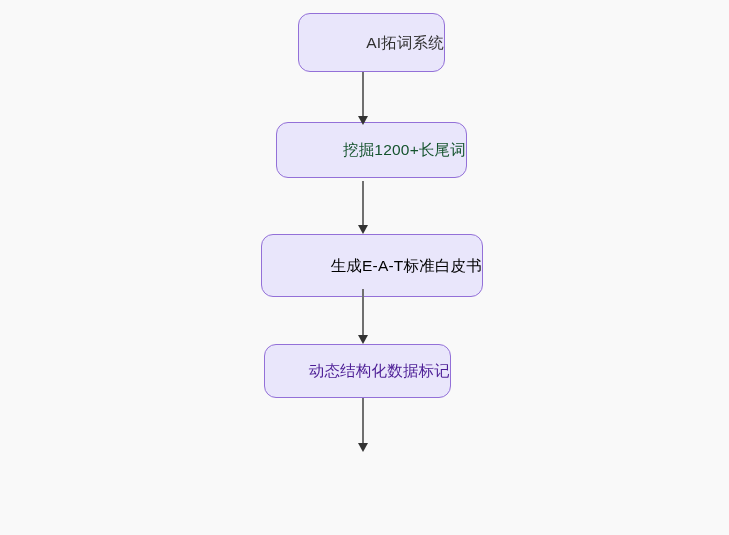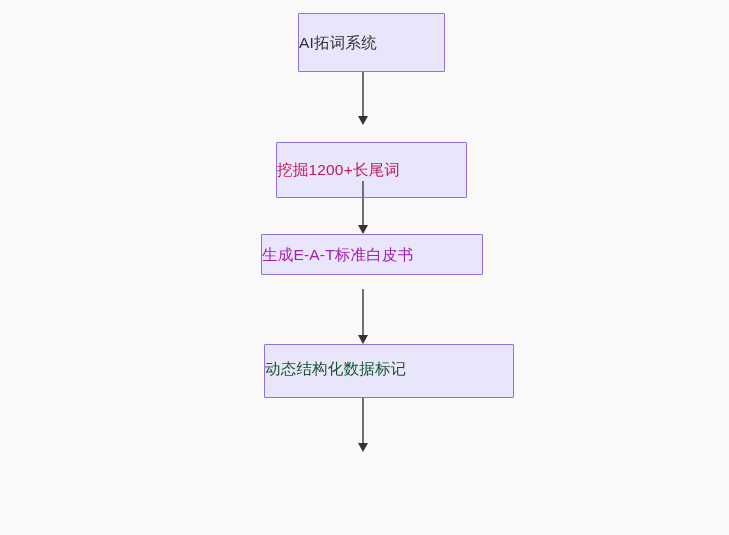--- a/index.html
+++ b/index.html
@@ -16,24 +16,24 @@
   #flowchart {
     position: relative;
     width: 729px;
     height: 535px;
   }
   .node {
     position: absolute;
     box-sizing: border-box;
     background: #e9e6fb;
     border: 1.6px solid #9370d8;
-    border-radius: 1px;
+    border-radius: 12px;
     display: flex;
     align-items: center;
-    justify-content: flex-start;
+    justify-content: flex-end;
     color: #303030;
     font-size: 15.5px;
     letter-spacing: 0.2px;
     white-space: nowrap;
   }
   .node-label {
     display: block;
     line-height: 1;
   }
   .edge {
@@ -44,29 +44,29 @@
 </style>
 </head>
 <body style="background: rgb(249, 249, 249);">
 
 <div id="flowchart" style="background: rgb(249, 249, 249);">
 
   <div class="node" id="node-n1" style="left: 298px; top: 13px; width: 147px; height: 59px; background: rgb(233, 230, 251); border-color: rgb(147, 112, 216); color: rgb(48, 48, 48);">
     <span class="node-label">AI拓词系统</span>
   </div>
 
-  <div class="node" id="node-n2" style="left: 276px; top: 142px; width: 191px; height: 56px; background: rgb(233, 230, 251); border-color: rgb(147, 112, 216); color: #be185d;">
+  <div class="node" id="node-n2" style="left: 276px; top: 122px; width: 191px; height: 56px; background: rgb(233, 230, 251); border-color: rgb(147, 112, 216); color: #14532d;">
     <span class="node-label">挖掘1200+长尾词</span>
   </div>
 
-  <div class="node" id="node-n3" style="left: 261px; top: 234px; width: 222px; height: 41px; background: rgb(233, 230, 251); border-color: rgb(147, 112, 216); color: #a21caf;">
+  <div class="node" id="node-n3" style="left: 261px; top: 234px; width: 222px; height: 63px; background: rgb(233, 230, 251); border-color: rgb(147, 112, 216); color: #000000;">
     <span class="node-label">生成E-A-T标准白皮书</span>
   </div>
 
-  <div class="node" id="node-n4" style="left: 264px; top: 344px; width: 250px; height: 54px; background: rgb(233, 230, 251); border-color: rgb(147, 112, 216); color: #14532d; font-family: Liberation Mono, monospace;">
+  <div class="node" id="node-n4" style="left: 264px; top: 344px; width: 187px; height: 54px; background: rgb(233, 230, 251); border-color: rgb(147, 112, 216); color: #4c1d95;">
     <span class="node-label">动态结构化数据标记</span>
   </div>
 
 
   <svg class="edge" id="edge-e1" viewBox="0 0 18 53" width="18" height="53" style="left: 354px; top: 72px; height: 53px;">
       <line x1="9" y1="0" x2="9" y2="45" stroke="#707070" stroke-width="2"></line>
       <polygon points="4,44 14,44 9,53" fill="#333333"></polygon>
     </svg>
   <svg class="edge" id="edge-e2" viewBox="0 0 18 53" width="18" height="53" style="left: 354px; top: 181px; height: 53px;">
       <line x1="9" y1="0" x2="9" y2="45" stroke="#707070" stroke-width="2"></line>

